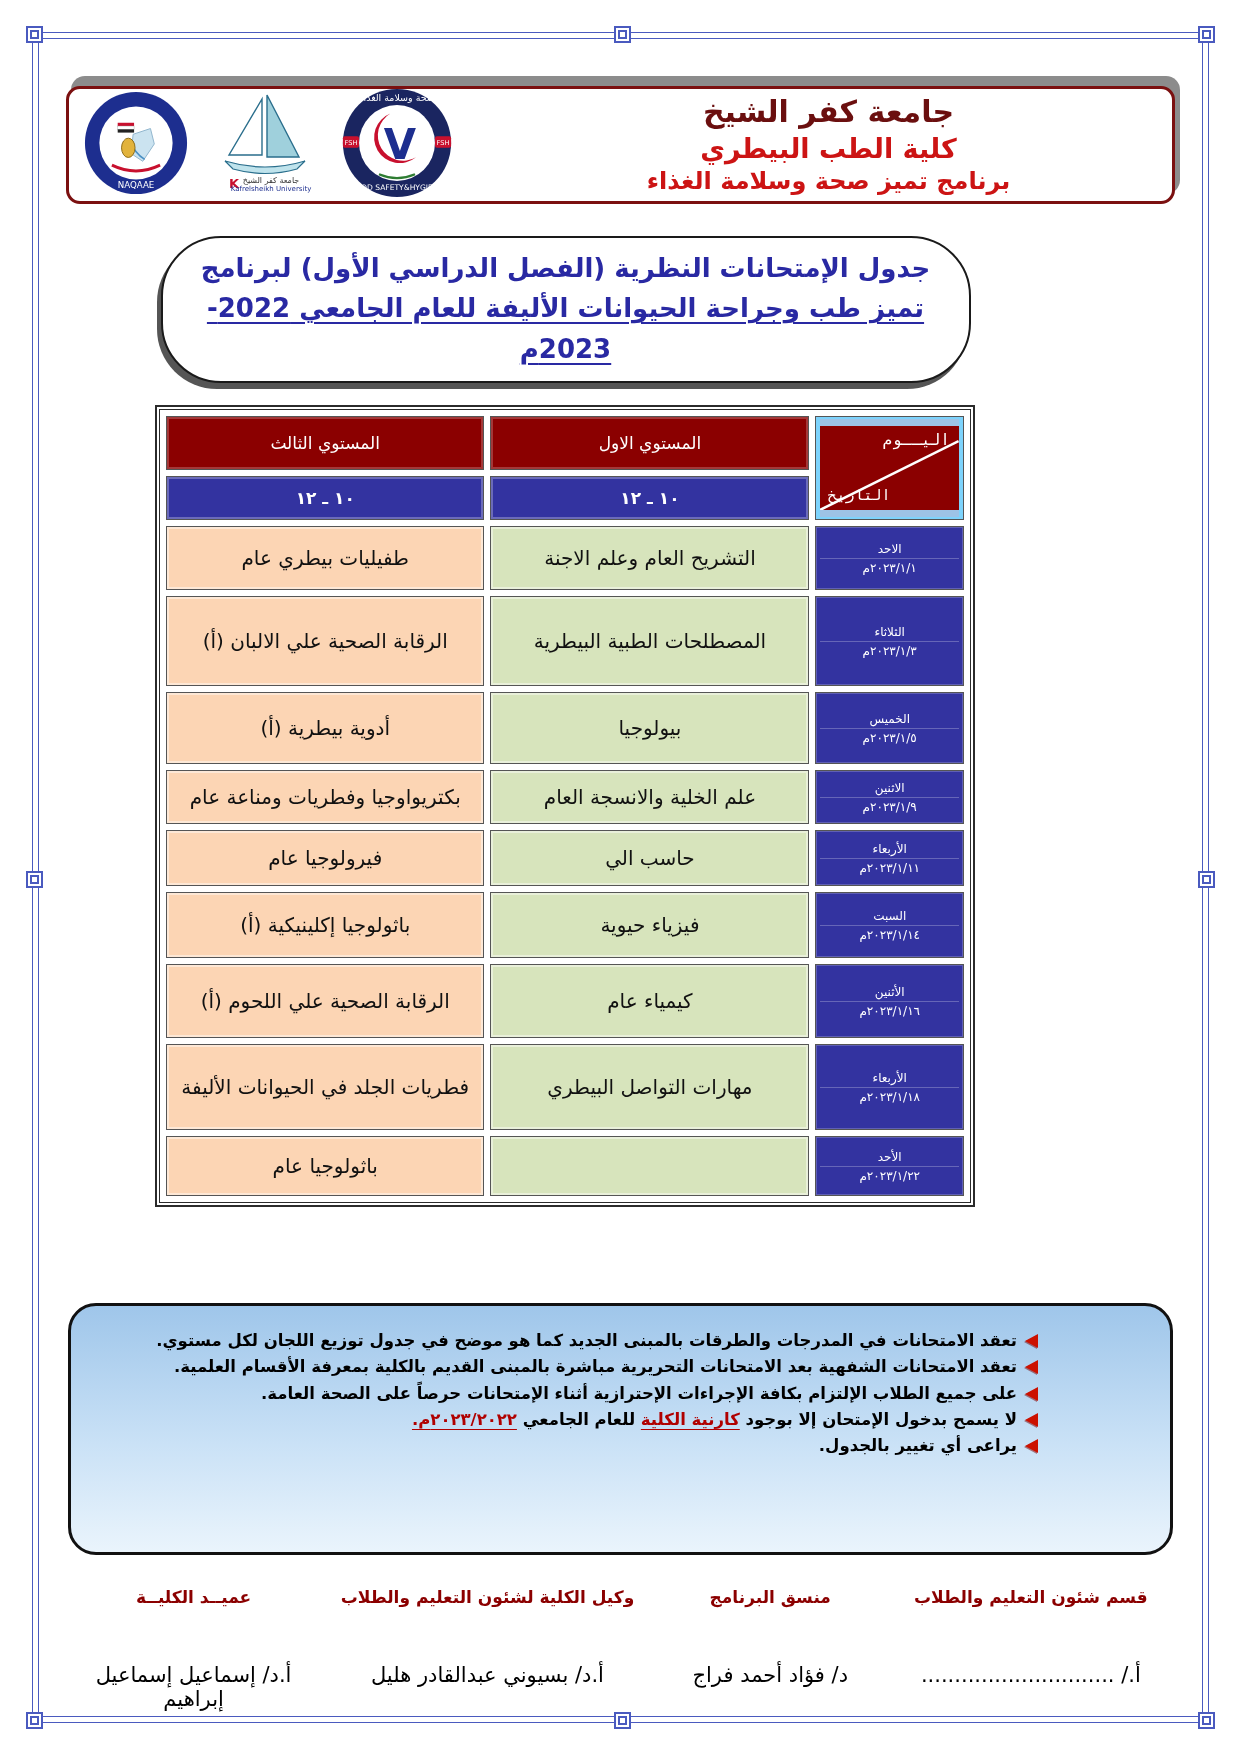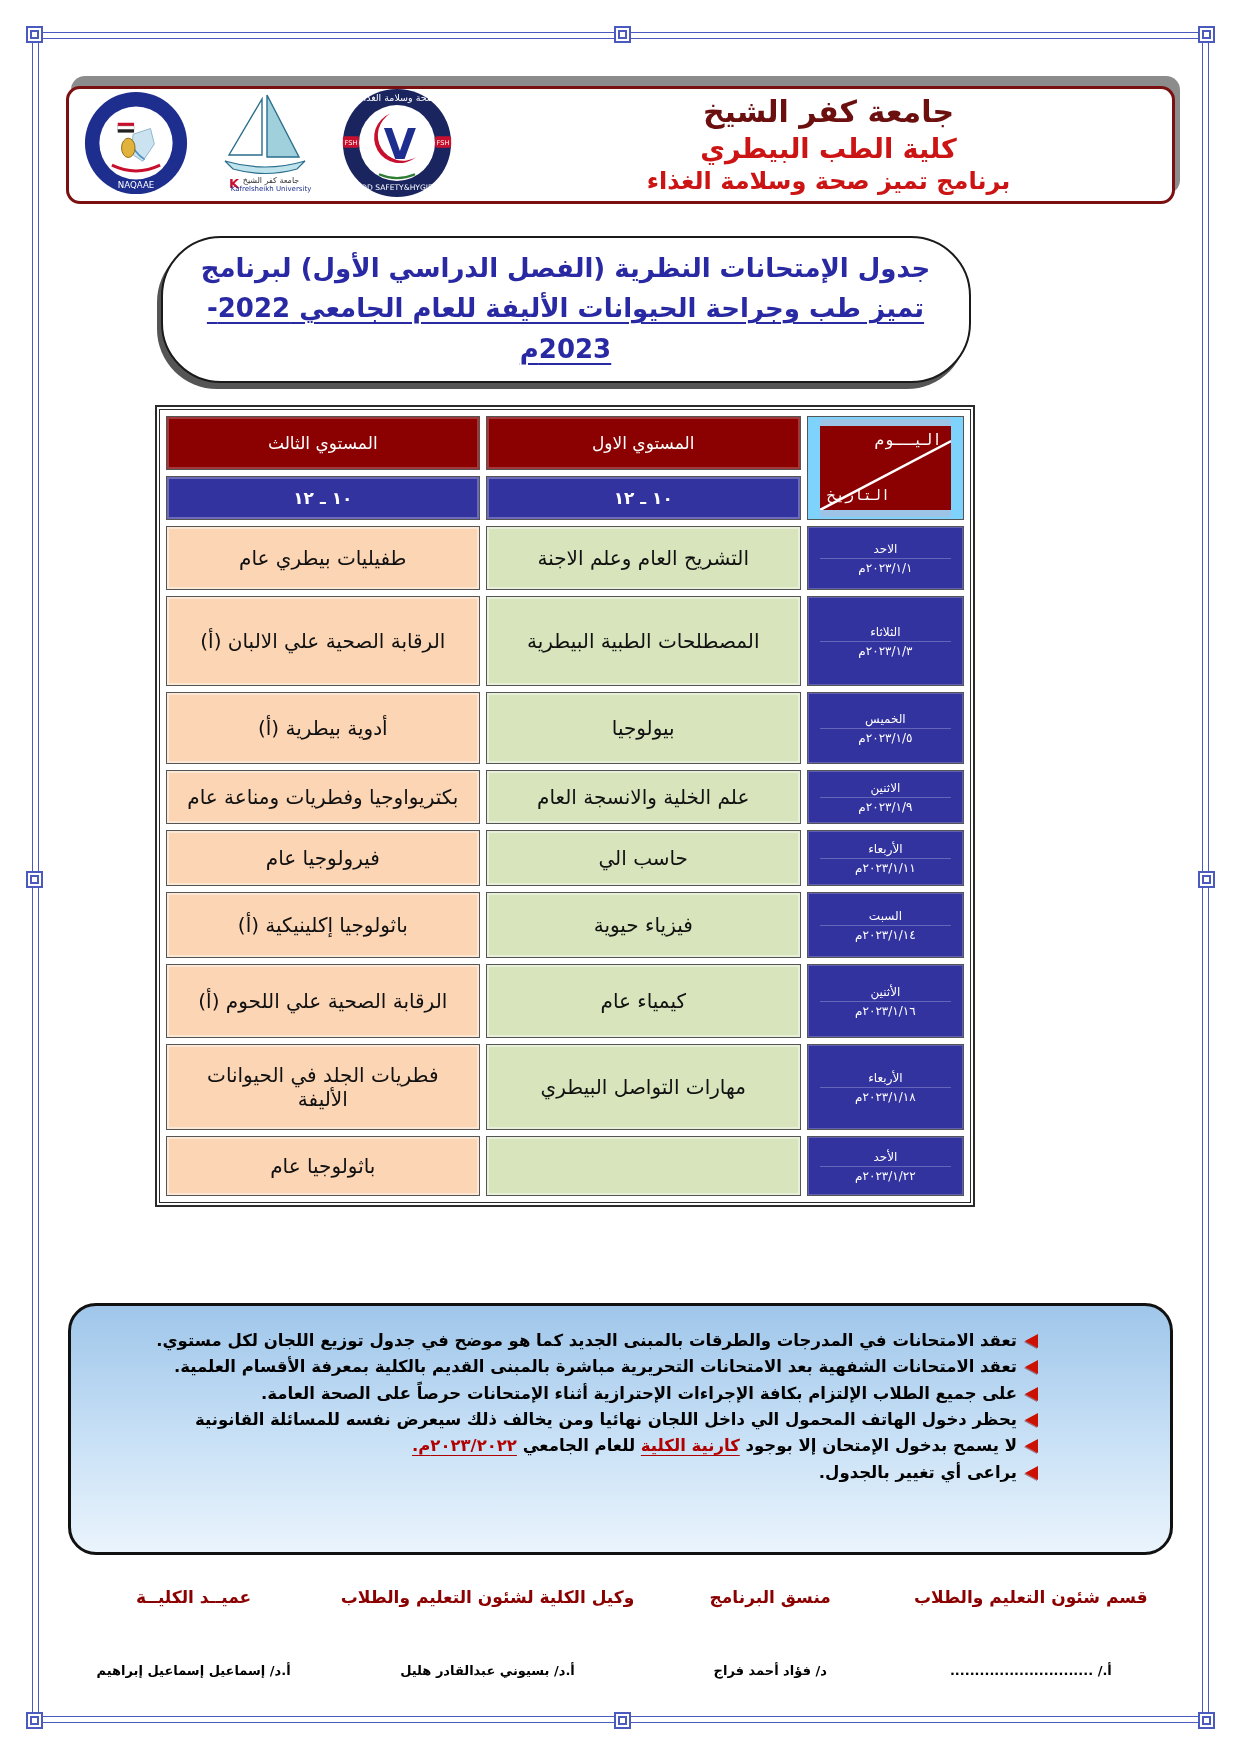--- a/index.html
+++ b/index.html
@@ -24,21 +24,21 @@
   
   .title-capsule{width:758px;margin:32px auto 0 auto;transform:translateX(-55px);
                  border:2px solid #1a1a1a;border-radius:60px;box-shadow:-4px 6px 0 0 #555;
                  padding:10px 24px 12px;text-align:center;direction:rtl;background:#fff;}
   .title-line1,.title-line2{font-size:26px;font-weight:700;color:#2929A3;line-height:1.55;}
   .title-line2{text-decoration:underline;text-underline-offset:5px;text-decoration-thickness:2px;}
   
   .table-area{direction:rtl;}
   .table-frame{width:812px;margin:22px 202px 0 0;border:2px solid #2b2b2b;padding:2px;background:#fff;}
   table.exam{width:100%;border:1px solid #2b2b2b;border-collapse:separate;border-spacing:6px;background:#fff;}
-  table.exam td,table.exam th{border:1px solid #555;text-align:center;vertical-align:middle;padding:2px 12px;}
+  table.exam td,table.exam th{border:1px solid #555;text-align:center;vertical-align:middle;padding:2px 4px;}
   th.red-head{background:#8B0000;color:#fff;font-weight:400;font-size:17px;height:36px;
               box-shadow:inset 0 0 0 2px rgba(255,255,255,.22);}
   th.blue-head{background:#3333A0;color:#fff;font-weight:700;font-size:17px;height:28px;
                box-shadow:inset 0 0 0 2px rgba(255,255,255,.28);letter-spacing:2px;}
   td.diag-cell{background:#7dd3fc;padding:0;width:142px;font-family:Liberation Mono, monospace;}
   .diag-inner{position:relative;height:100%;min-height:84px;background:#8B0000;
               border-top:7px solid #9DC3E6;border-bottom:7px solid #9DC3E6;}
   .diag-line{position:absolute;inset:0;width:100%;height:100%;}
   .diag-day{position:absolute;top:4px;right:9px;color:#fff;font-size:16px;}
   .diag-date{position:absolute;bottom:5px;left:7px;color:#fff;font-size:15px;}
@@ -69,21 +69,21 @@
                 border-top:7px solid transparent;border-bottom:7px solid transparent;
                 border-right:13px solid #CC1100;filter:drop-shadow(-1px 1px 0 rgba(120,0,0,.5));}
   .seg-normal{color:#000;}
   .seg-red{color:#B00000;}
   .seg-red-underline{color:#B00000;text-decoration:underline;text-underline-offset:4px;}
   
   .signature-block{direction:rtl;display:grid;grid-template-columns:26% 21% 30% 23%;
                    margin:32px 2px 0 2px;justify-items:center;}
   .sig-col{text-align:center;}
   .sig-title{color:#8B0000;font-weight:700;font-size:17px;}
-  .sig-name{color:#000;font-weight:700;font-size:13px;margin-top:56px;}
+  .sig-name{color:#000;font-weight:400;font-size:21px;margin-top:56px;}
   
   svg text{font-family:"DejaVu Sans",sans-serif;}
 </style>
 </head>
 <body>
 
 <div class="page">
 
   <div class="frame-outer"></div>
   <div class="frame-inner"></div>
@@ -259,24 +259,20 @@
           <li>
             <span class="bullet-shape"></span>
             <span class="note-text"><span class="seg-normal">تعقد الامتحانات الشفهية بعد الامتحانات التحريرية مباشرة بالمبنى القديم بالكلية بمعرفة الأقسام العلمية.</span></span>
           </li>
           <li>
             <span class="bullet-shape"></span>
             <span class="note-text"><span class="seg-normal">على جميع الطلاب الإلتزام بكافة الإجراءات الإحترازية أثناء الإمتحانات حرصاً على الصحة العامة.</span></span>
           </li>
           <li>
             <span class="bullet-shape"></span>
-            <span class="note-text"><span class="seg-normal">يحظر دخول الهاتف المحمول الي داخل اللجان نهائيا ومن يخالف ذلك سيعرض نفسه للمسائلة القانونية</span></span>
-          </li>
-          <li>
-            <span class="bullet-shape"></span>
             <span class="note-text"><span class="seg-normal">لا يسمح بدخول الإمتحان إلا بوجود </span><span class="seg-red-underline">كارنية الكلية</span><span class="seg-normal"> للعام الجامعي </span><span class="seg-red-underline">٢٠٢٣/٢٠٢٢م.</span></span>
           </li>
           <li>
             <span class="bullet-shape"></span>
             <span class="note-text"><span class="seg-normal">يراعى أي تغيير بالجدول.</span></span>
           </li>
         </ul>
     </div>
 
     <div class="signature-block">

